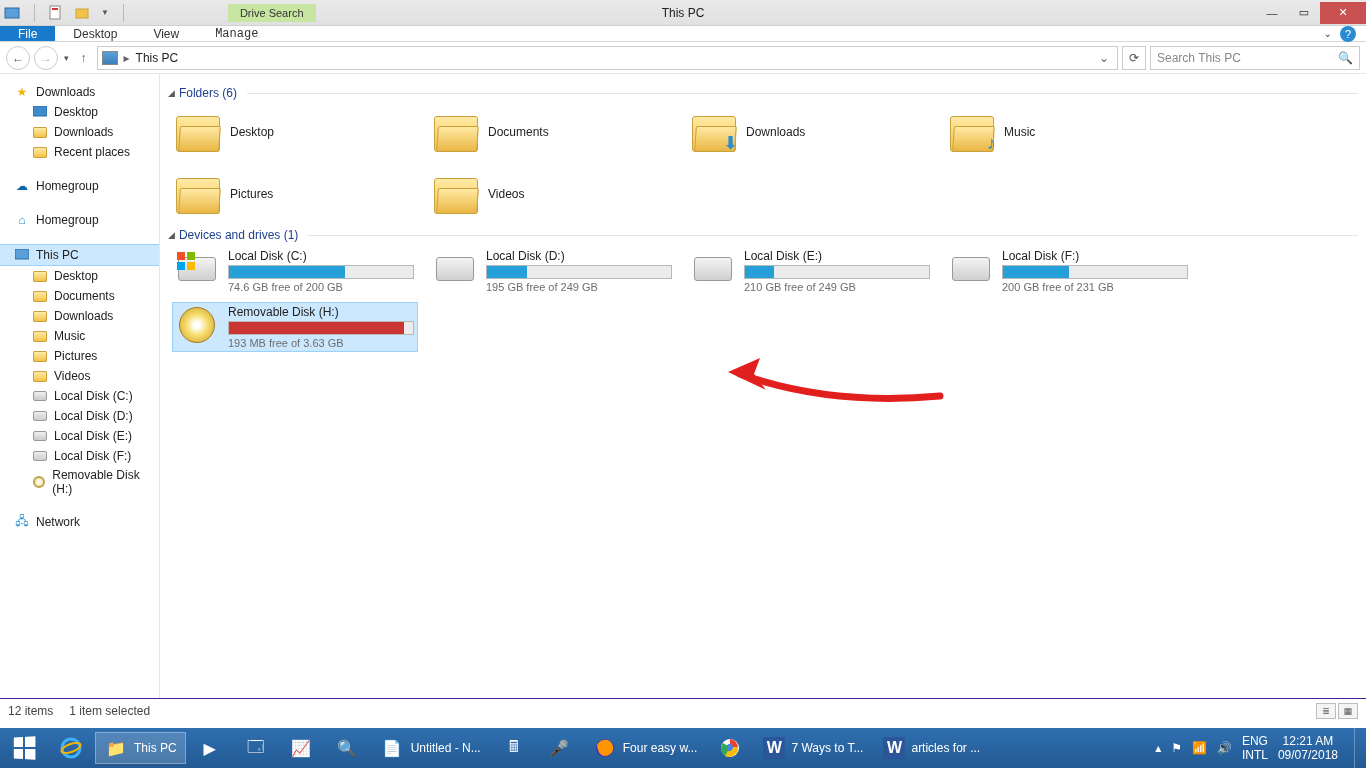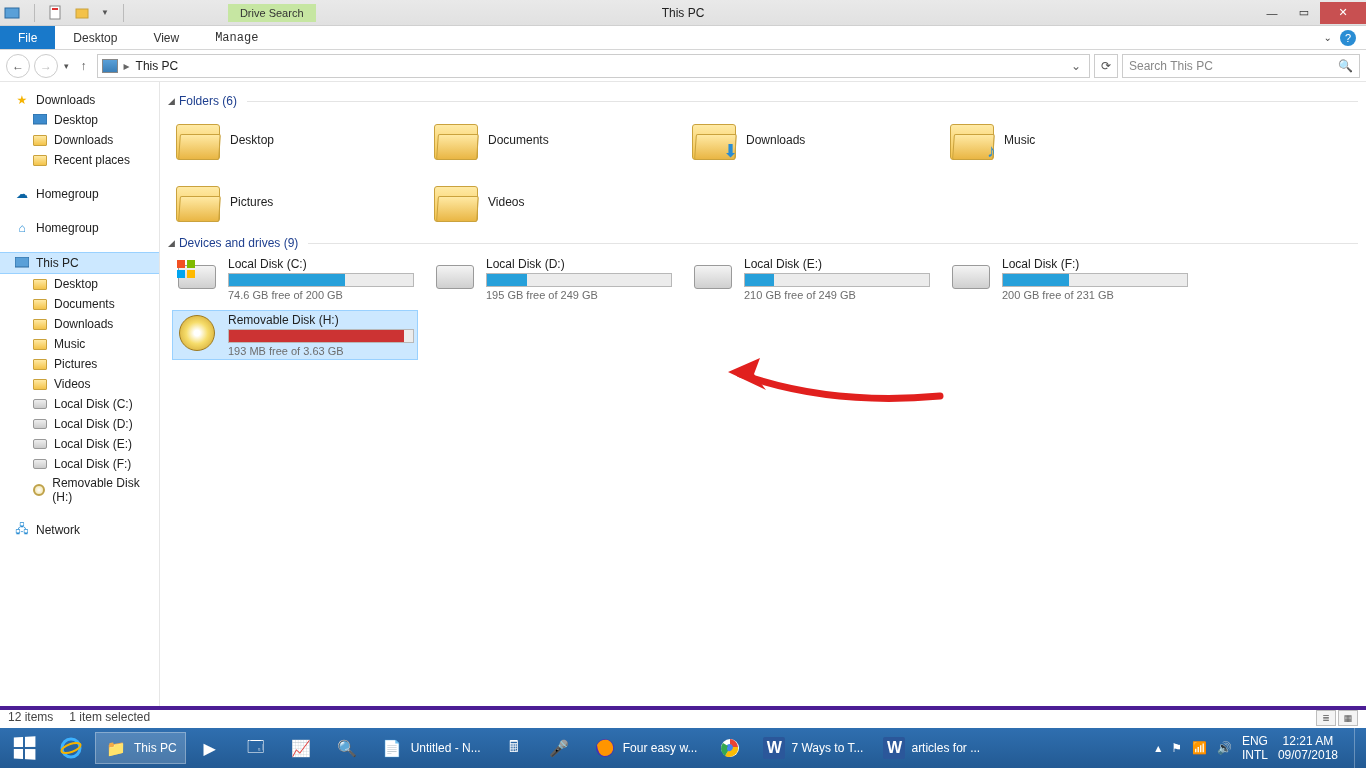--- a/index.html
+++ b/index.html
@@ -10,42 +10,42 @@
 .title-bar .qat { display: flex; align-items: center; padding-left: 4px; gap: 10px; }
 .title-bar .qat .qat-icon { width: 16px; height: 16px; display: inline-block; }
 .title-bar .sep { width: 1px; height: 18px; background: #bbb; margin: 0 4px; }
 .title-bar .drive-tools { background: #c6e6a2; padding: 3px 12px; font-size: 11px; color: #333; margin-left: 100px; }
 .title-bar .win-title { position: absolute; left: 50%; transform: translateX(-50%); font-size: 12px; color: #222; }
 .title-bar .win-controls { margin-left: auto; display: flex; }
 .title-bar .win-controls div { width: 32px; height: 22px; display: flex; align-items: center; justify-content: center; font-size: 11px; color: #333; }
 .title-bar .win-controls .close { background: #c85051; color: #fff; width: 46px; }
 
 
-.ribbon { height: 24px; display: flex; align-items: stretch; border-bottom: 1px solid #d6d6d6; background: #fff; }
+.ribbon { height: 16px; display: flex; align-items: stretch; border-bottom: 1px solid #d6d6d6; background: #fff; }
 .ribbon .file-tab { background: #1979ca; color: #fff; padding: 0 18px; display: flex; align-items: center; font-size: 12px; }
 .ribbon .tab { padding: 0 18px; display: flex; align-items: center; color: #333; font-size: 12px; }
 .ribbon .tab.manage { border-top: 0; font-family: Liberation Mono, monospace; }
 .ribbon .spacer { flex: 1; }
 .ribbon .help { display: flex; align-items: center; gap: 8px; padding-right: 10px; color: #444; }
 .ribbon .help .chev { font-size: 10px; }
 .ribbon .help .q { width: 16px; height: 16px; border-radius: 50%; background: #2a8dd4; color: #fff; display: flex; align-items: center; justify-content: center; font-size: 11px; }
 
 
 .nav-bar { height: 32px; display: flex; align-items: center; padding: 2px 6px; gap: 4px; border-bottom: 1px solid #e6e6e6; }
 .nav-bar .nav-btn { width: 24px; height: 24px; border: 1px solid #ccc; border-radius: 50%; display: flex; align-items: center; justify-content: center; color: #555; font-size: 12px; background: #fff; }
 .nav-bar .nav-btn.fwd { color: #bbb; }
 .nav-bar .chev { font-size: 9px; color: #555; padding: 0 2px; }
 .nav-bar .up { font-size: 12px; color: #555; padding: 0 6px; }
 .nav-bar .address { flex: 1; height: 24px; border: 1px solid #ccc; display: flex; align-items: center; padding: 0 4px; gap: 6px; }
 .nav-bar .address .pc-mini { width: 16px; height: 14px; background: linear-gradient(#5aa0d8,#3b7fb8); border: 1px solid #888; }
 .nav-bar .address .crumb-sep { color: #666; }
 .nav-bar .address .crumb { color: #222; }
 .nav-bar .address .addr-end { margin-left: auto; display: flex; gap: 8px; color: #666; padding-right: 4px; }
 .nav-bar .refresh { width: 24px; height: 24px; border: 1px solid #ccc; display: flex; align-items: center; justify-content: center; color: #555; }
-.nav-bar .search { width: 238px; height: 24px; border: 1px solid #ccc; display: flex; align-items: center; padding: 8px 6px; color: #888; }
+.nav-bar .search { width: 210px; height: 24px; border: 1px solid #ccc; display: flex; align-items: center; padding: 8px 6px; color: #888; }
 .nav-bar .search .mag { margin-left: auto; color: #666; }
 
 
 .body { display: flex; height: calc(768px - 26px - 24px - 32px - 22px - 40px); }
 .sidebar { width: 160px; border-right: 1px solid #e6e6e6; padding: 8px 0; overflow: hidden; }
 .sb-group { margin-bottom: 14px; }
 .sb-head { display: flex; align-items: center; gap: 6px; padding: 2px 8px 2px 14px; color: #222; }
 .sb-item { display: flex; align-items: center; gap: 6px; padding: 2px 8px 2px 32px; color: #222; }
 .sb-icon { width: 16px; height: 16px; display: inline-flex; align-items: center; justify-content: center; }
 .star { color: #f5b301; }
@@ -81,21 +81,21 @@
 .drive-info { flex: 1; display: flex; flex-direction: column; gap: 2px; }
 .drive-name { color: #222; }
 .drive-bar { height: 14px; border: 1px solid #b8b8b8; background: #ececec; position: relative; width: 186px; }
 .drive-bar .fill { position: absolute; left: 0; top: 0; bottom: 0; }
 .drive-free { color: #6d6d6d; font-size: 11px; }
 
 
 .arrow-anno { position: absolute; left: 720px; top: 356px; pointer-events: none; }
 
 
-.status-bar { height: 24px; border-top: 4px solid #4c1d95; display: flex; align-items: flex-start; padding: 0 8px; color: #444; font-size: 11px; gap: 16px; }
+.status-bar { height: 24px; border-top: 1px solid #4c1d95; display: flex; align-items: center; padding: 0 8px; color: #444; font-size: 11px; gap: 16px; }
 .status-bar .view-toggles { margin-left: auto; display: flex; gap: 2px; }
 .status-bar .vt { width: 20px; height: 16px; border: 1px solid #bdbdbd; background: #f4f4f4; display: flex; align-items: center; justify-content: center; font-size: 9px; color: #555; }
 
 
 .taskbar { position: absolute; left: 0; right: 0; bottom: 0; height: 40px; background: linear-gradient(#2f6fb0,#235a93); display: flex; align-items: center; }
 .taskbar .start { width: 48px; height: 40px; display: flex; align-items: center; justify-content: center; }
 .taskbar .win-logo { width: 22px; height: 22px; display: grid; grid-template-columns: 1fr 1fr; grid-template-rows: 1fr 1fr; gap: 2px; transform: perspective(40px) rotateY(-12deg); }
 .taskbar .win-logo div { background: #fff; }
 .taskbar .tb-btn { height: 32px; display: flex; align-items: center; gap: 6px; padding: 0 8px; margin: 0 1px; color: #fff; font-size: 12px; border: 1px solid transparent; }
 .taskbar .tb-btn.active { background: rgba(255,255,255,.18); border-color: rgba(255,255,255,.3); }
@@ -345,21 +345,21 @@
           <div class="big-folder">
             <div class="bf-back"></div>
             <div class="bf-front"></div>
           </div>
           <span class="label">Videos</span>
         </div>
       </div>
 
     <div class="section-head">
       <span class="tri">◢</span>
-      <span>Devices and drives (9)</span>
+      <span>Devices and drives (1)</span>
       <span class="rule"></span>
     </div>
     <div class="grid" id="drives-grid">
         <div class="dcell">
           <div class="drive-icon">
             <div class="hdd os"></div>
           </div>
           <div class="drive-info">
             <div class="drive-name">Local Disk (C:)</div>
             <div class="drive-bar">

